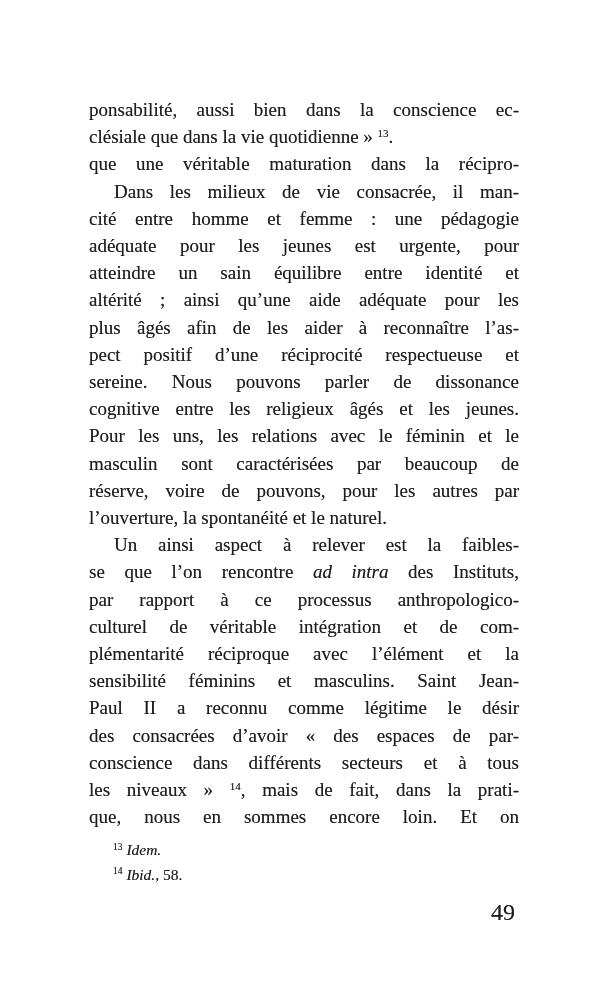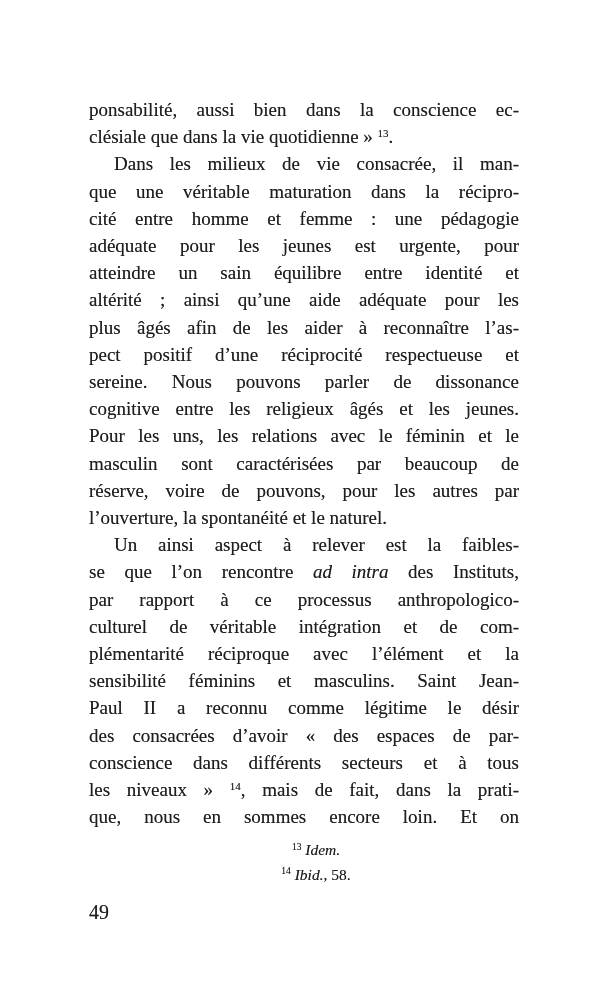--- a/index.html
+++ b/index.html
@@ -49,47 +49,46 @@
   .footnotes {
     position: absolute;
     left: 89px;
     top: 838px;
     width: 430px;
   }
   .footnote-line {
     font-size: 15.5px;
     line-height: 24.5px;
     text-indent: 24px;
-    text-align: center;
   }
   .footnote-line sup.superscript {
     font-size: 9.5px;
   }
   .page-number {
     position: absolute;
     left: 89px;
     top: 899px;
     width: 426px;
-    text-align: left;
-    font-size: 20px;
+    text-align: right;
+    font-size: 24px;
     line-height: 27px;
   }
 </style>
 </head>
 <body>
 
 <div class="page">
   <div class="body-text" id="body-text">
       <div>
         <div class="line"><span>ponsabilité, aussi bien dans la conscience ec-</span></div>
         <div class="line no-justify"><span>clésiale que dans la vie quotidienne » </span><sup class="superscript">13</sup><span>.</span></div>
       </div>
       <div>
+        <div class="line"><span>que une véritable maturation dans la récipro-</span></div>
         <div class="line indent"><span>Dans les milieux de vie consacrée, il man-</span></div>
-        <div class="line"><span>que une véritable maturation dans la récipro-</span></div>
         <div class="line"><span>cité entre homme et femme : une pédagogie</span></div>
         <div class="line"><span>adéquate pour les jeunes est urgente, pour</span></div>
         <div class="line"><span>atteindre un sain équilibre entre identité et</span></div>
         <div class="line"><span>altérité ; ainsi qu’une aide adéquate pour les</span></div>
         <div class="line"><span>plus âgés afin de les aider à reconnaître l’as-</span></div>
         <div class="line"><span>pect positif d’une réciprocité respectueuse et</span></div>
         <div class="line"><span>sereine. Nous pouvons parler de dissonance</span></div>
         <div class="line"><span>cognitive entre les religieux âgés et les jeunes.</span></div>
         <div class="line"><span>Pour les uns, les relations avec le féminin et le</span></div>
         <div class="line"><span>masculin sont caractérisées par beaucoup de</span></div>

